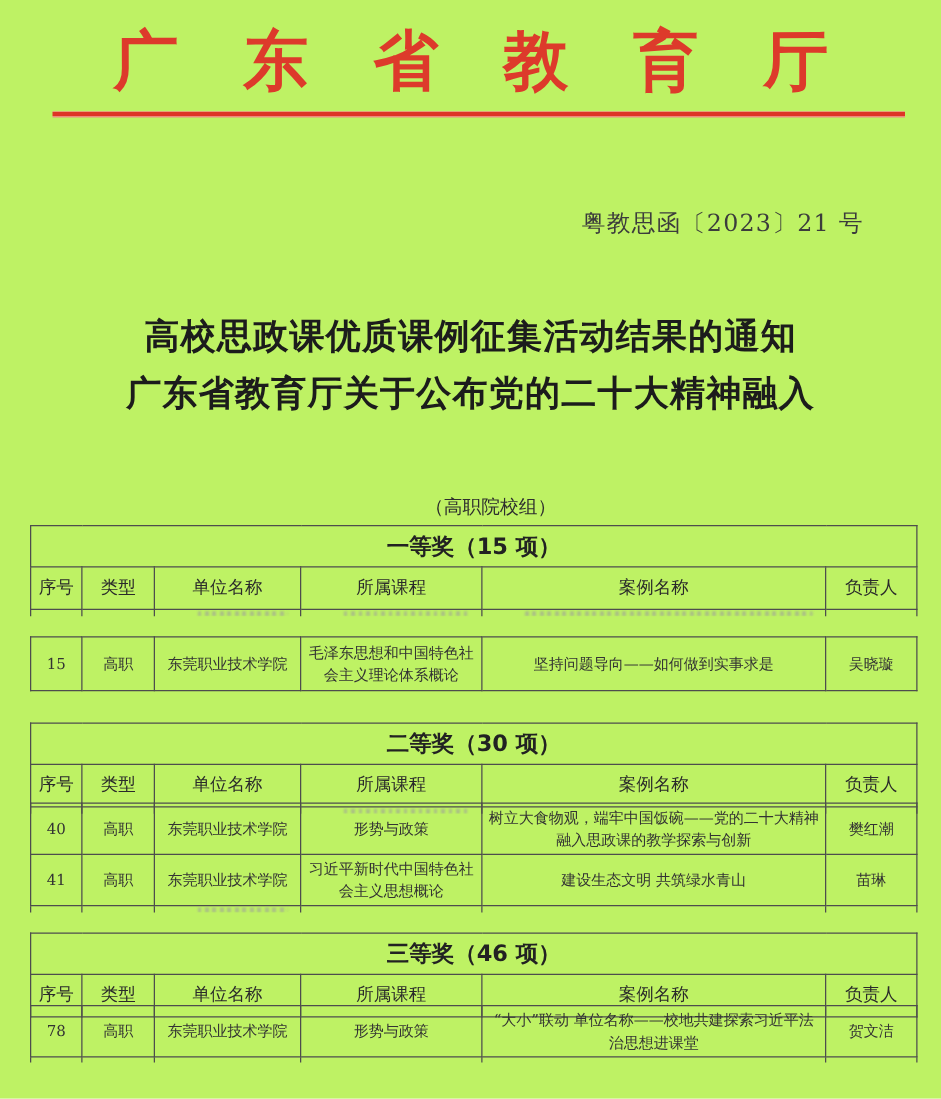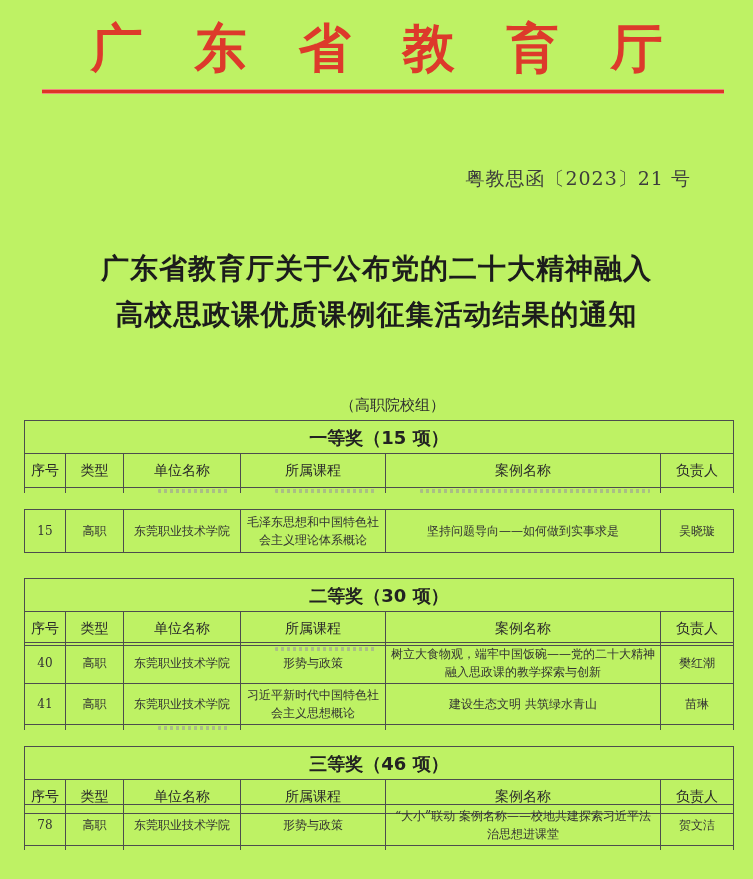--- a/index.html
+++ b/index.html
@@ -48,22 +48,22 @@
 <body>
 
 <div id="page">
 
   <div class="letterhead">广东省教育厅</div>
   <div class="red-rule"></div>
 
   <div class="doc-number">粤教思函〔2023〕21 号</div>
 
   <div class="notice-title">
+    <div>高校思政课优质课例征集活动结果的通知</div>
     <div>广东省教育厅关于公布党的二十大精神融入</div>
-    <div>高校思政课优质课例征集活动结果的通知</div>
   </div>
 
   <div class="group-label">（高职院校组）</div>
 
   <div class="tblock cutb" style="top:420px">
     <table>
       <colgroup>
           <col style="width:41px">
           <col style="width:58px">
           <col style="width:117px">
@@ -236,21 +236,21 @@
           <col style="width:145px">
           <col style="width:275px">
           <col style="width:73px">
         </colgroup>
       <tbody>
           <tr class="h34">
         <td>78</td>
         <td>高职</td>
         <td>东莞职业技术学院</td>
         <td>形势与政策</td>
-        <td>“大小”联动 案例名称——校地共建探索习近平法治思想进课堂</td>
+        <td>“大小”联动 单位名称——校地共建探索习近平法治思想进课堂</td>
         <td>贺文洁</td>
       </tr>
       <tr class="clip">
         <td class="last"></td>
             <td class="last"></td>
             <td class="last"></td>
         <td class="last"></td>
             <td class="last"></td>
             <td class="last"></td>
       </tr>

